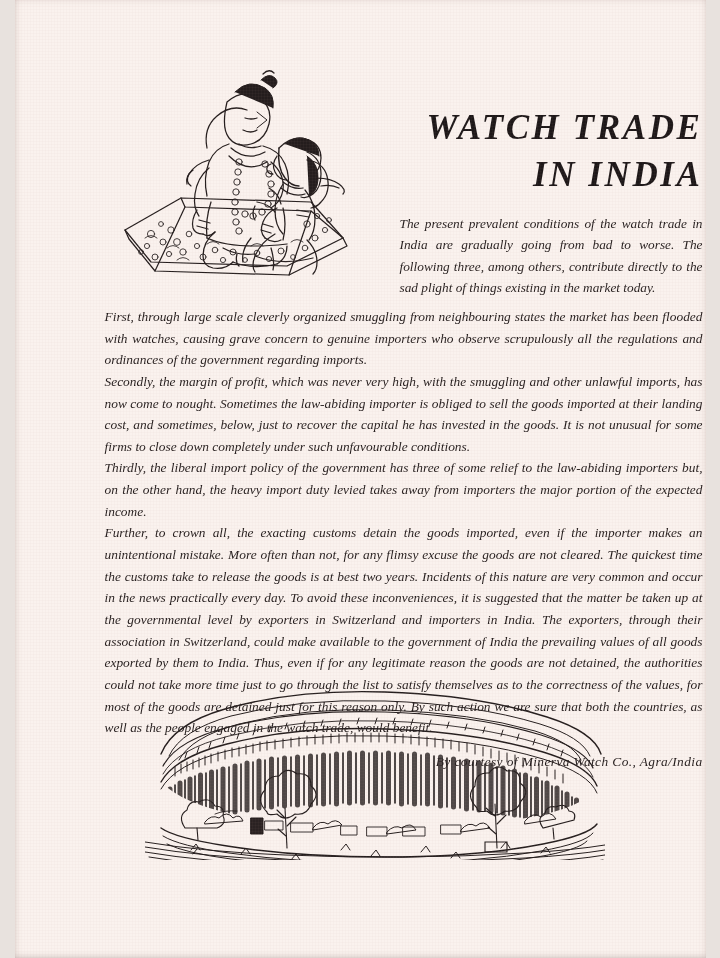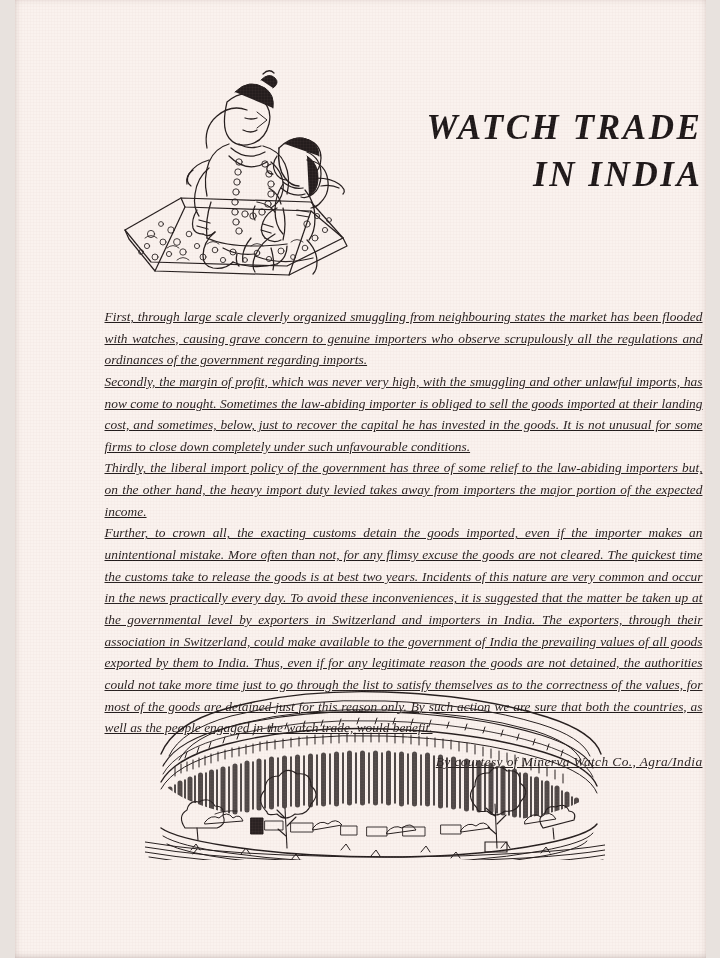--- a/index.html
+++ b/index.html
@@ -91,21 +91,20 @@
     height: 170px;
   }
   .figure-top svg, .figure-bottom svg { display: block; width: 100%; height: 100%; }
 
   
   .body-col {
     position: absolute;
     left: 90px;
     top: 306px;
     width: 598px;
-    text-decoration: underline;
   }
   .body-col p {
     margin: 0;
     text-align: justify;
     text-justify: inter-word;
     font-style: italic;
     font-size: 13.4px;
     line-height: 1.615;
     color: #231c1c;
   }
@@ -262,20 +261,21 @@
           <path d="M166 212 q10 -6 10 -18"></path>
           <path d="M112 196 q14 8 32 6"></path>
           <path d="M126 202 q-2 8 2 12"></path>
         </g>
       </svg>
     </div>
 
     <h1 class="headline">WATCH TRADE
 IN INDIA</h1>
 
+    <div class="intro">The present prevalent conditions of the watch trade in India are gradually going from bad to worse.  The following three, among others, contribute directly to the sad plight of things existing in the market today.</div>
   </div>
 
   <div class="body-col">
     <p>First, through large scale cleverly organized smuggling from neighbouring states the market has been flooded with watches, causing grave concern to genuine importers who observe scrupulously all the regulations and ordinances of the government regarding imports.</p>
     <p>Secondly, the margin of profit, which was never very high, with the smuggling and other unlawful imports, has now come to nought.  Sometimes the law-abiding importer is obliged to sell the goods imported at their landing cost, and sometimes, below, just to recover the capital he has invested in the goods.  It is not unusual for some firms to close down completely under such unfavourable conditions.</p>
     <p>Thirdly, the liberal import policy of the government has three of some relief to the law-abiding importers but, on the other hand, the heavy import duty levied takes away from importers the major portion of the expected income.</p>
     <p>Further, to crown all, the exacting customs detain the goods imported, even if the importer makes an unintentional mistake.  More often than not, for any flimsy excuse the goods are not cleared.  The quickest time the customs take to release the goods is at best two years.  Incidents of this nature are very common and occur in the news practically every day.  To avoid these inconveniences, it is suggested that the matter be taken up at the governmental level by exporters in Switzerland and importers in India.  The exporters, through their association in Switzerland, could make available to the government of India the prevailing values of all goods exported by them to India.  Thus, even if for any legitimate reason the goods are not detained, the authorities could not take more time just to go through the list to satisfy themselves as to the correctness of the values, for most of the goods are detained just for this reason only.  By such action we are sure that both the countries, as well as the people engaged in the watch trade, would benefit.</p>
     <p class="credit">By courtesy of Minerva Watch Co., Agra/India</p>
   </div>
 

